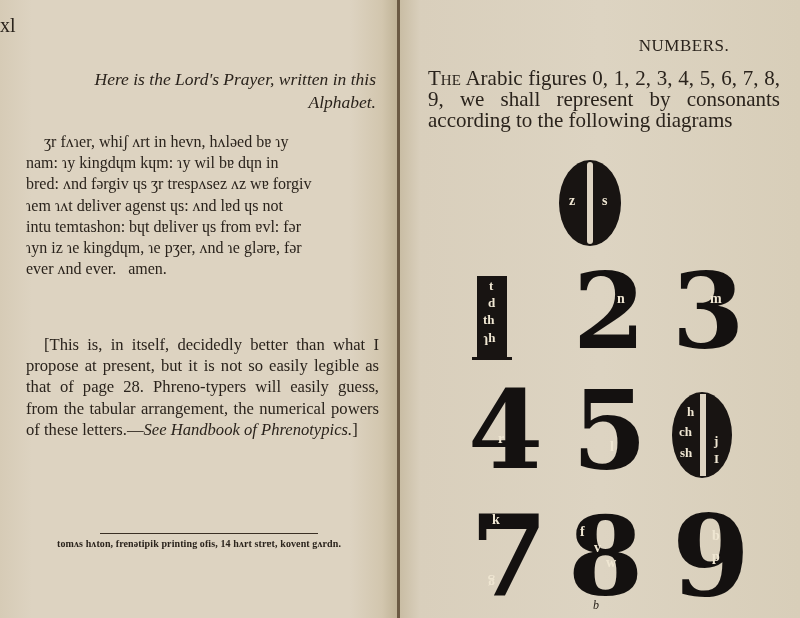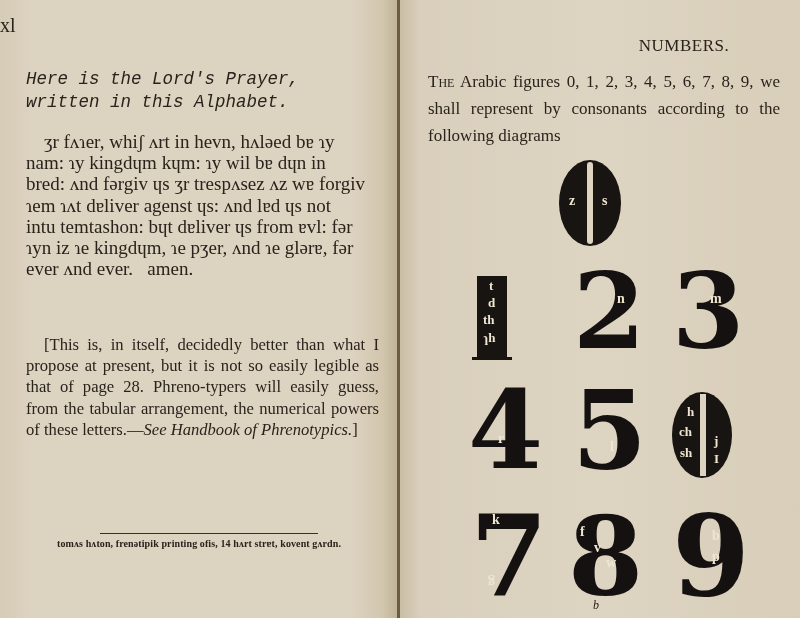--- a/index.html
+++ b/index.html
@@ -3,31 +3,31 @@
 <meta charset="utf-8">
 <style>
   html,body{margin:0;padding:0;}
   body{width:800px;height:618px;overflow:hidden;background:#cbbfa6;font-family:"DejaVu Serif","Liberation Serif",serif;color:#2a231c;}
   .spread{position:relative;width:800px;height:618px;}
   .page{position:absolute;top:0;height:618px;background:#dcd2bf;}
   .page.left{left:0;width:398px;background:linear-gradient(90deg,#d6cbb6 0%,#ddd3c1 8%,#ddd3c1 88%,#d2c6ae 96%,#bfb296 100%);}
   .page.right{left:400px;width:400px;background:linear-gradient(90deg,#c9bda4 0%,#d9cfbc 5%,#ddd4c2 50%,#d8ceb9 100%);}
   .gutter{position:absolute;left:397px;top:0;width:3px;height:618px;background:#6b5a44;}
   .folio{position:absolute;top:14px;left:0;width:398px;text-align:left;font-size:20px;font-family:"Liberation Serif",serif;}
-  .heading-it{position:absolute;top:68px;left:26px;width:350px;text-align:left;font-family:Liberation Mono, monospace;font-style:italic;font-size:17.5px;line-height:23px;}
-  .prayer{position:absolute;top:131px;left:26px;width:353px;font-family:"Liberation Serif",serif;font-size:19px;line-height:21.2px;text-align:justify;}
+  .heading-it{position:absolute;top:68px;left:26px;width:350px;text-align:right;font-family:Liberation Serif, serif;font-style:italic;font-size:17.5px;line-height:23px;}
+  .prayer{position:absolute;top:131px;left:26px;width:353px;font-family:"Liberation Serif",serif;font-size:16px;line-height:21.2px;text-align:justify;}
   .prayer p{margin:0;}
   .indent{text-indent:18px;}
   .note{position:absolute;top:334px;left:26px;width:353px;font-family:"Liberation Serif",serif;font-size:16.6px;line-height:21.2px;text-align:justify;}
   .note p{margin:0;text-indent:18px;}
   .note .it{font-style:italic;}
   .rule{position:absolute;top:533px;left:100px;width:218px;height:1px;background:#3a2f24;}
   .imprint{position:absolute;top:538px;left:0;width:398px;text-align:center;font-family:"Liberation Serif",serif;font-size:10px;font-weight:bold;letter-spacing:0.1px;}
   .r-title{position:absolute;top:36px;left:400px;width:472px;text-align:center;font-family:"Liberation Serif",serif;font-size:17px;letter-spacing:0.5px;margin-left:48px;}
-  .r-text{position:absolute;top:68px;left:428px;width:352px;font-family:"Liberation Serif",serif;font-size:17px;line-height:27px;text-align:justify;}
+  .r-text{position:absolute;top:68px;left:428px;width:352px;font-family:"Liberation Serif",serif;font-size:21px;line-height:21px;text-align:justify;}
   .r-text p{margin:0;}
   .sc{font-variant:small-caps;}
   .digit{position:absolute;font-family:"DejaVu Serif","Liberation Serif",serif;font-weight:bold;color:#141110;line-height:1;text-align:center;}
   .lbl{position:absolute;font-family:"Liberation Serif",serif;font-weight:bold;color:#efe6d2;font-size:14px;line-height:1;}
   .caption-b{position:absolute;top:598px;left:593px;font-family:"Liberation Serif",serif;font-style:italic;font-size:12px;}
 </style>
 </head>
 <body>
 
 <div class="spread">

